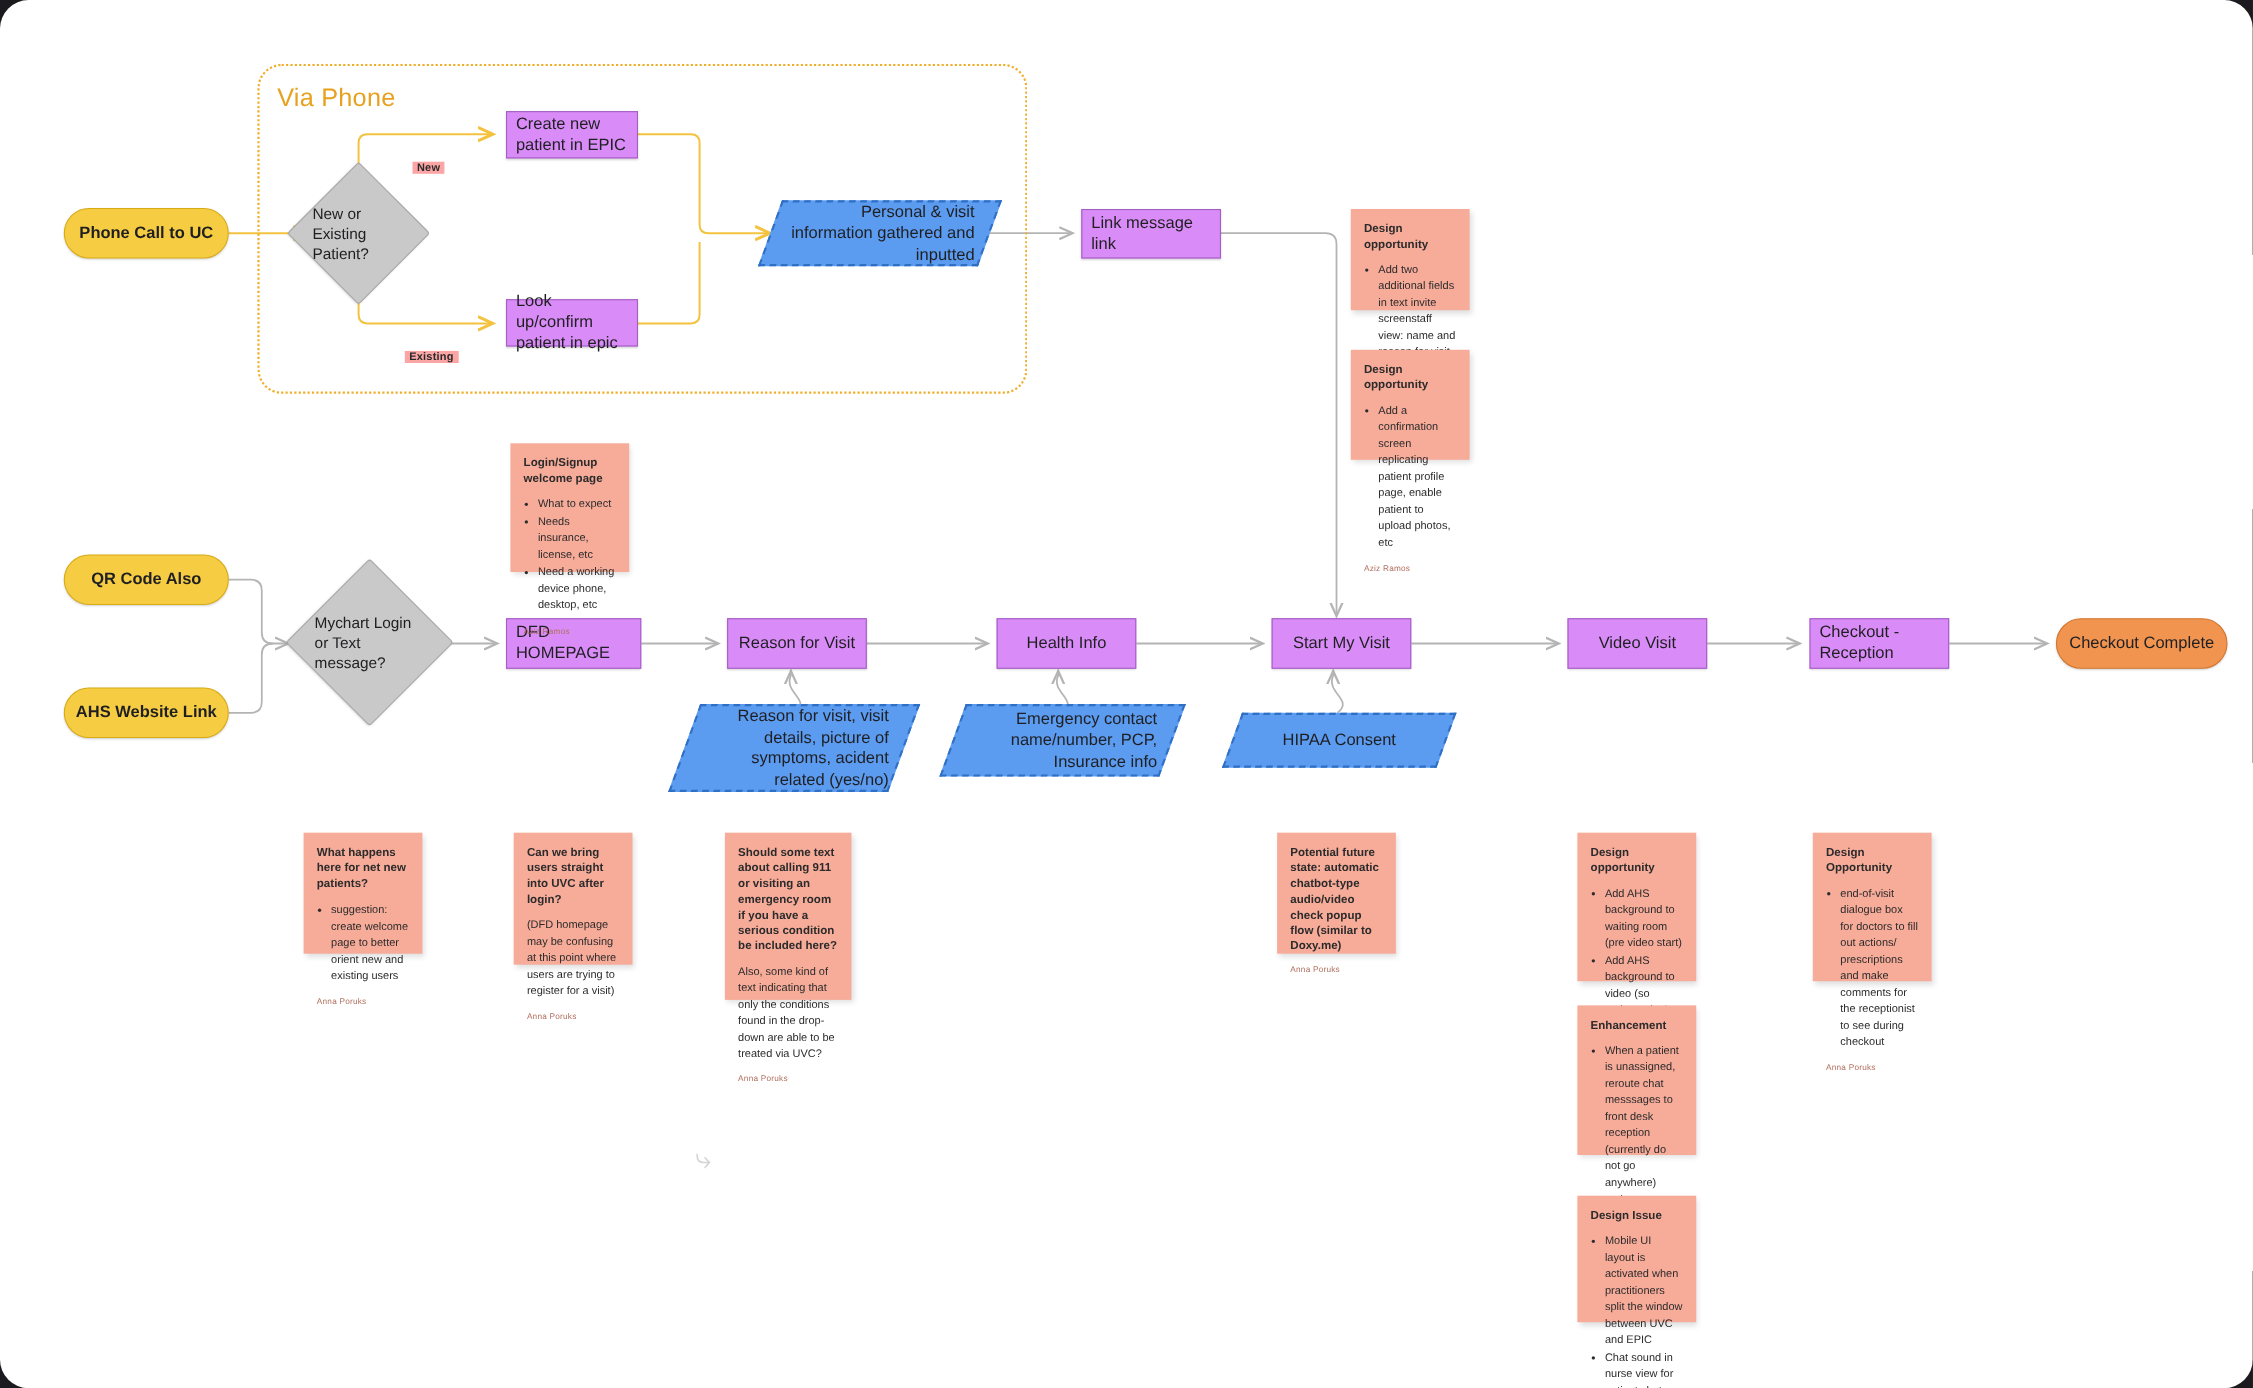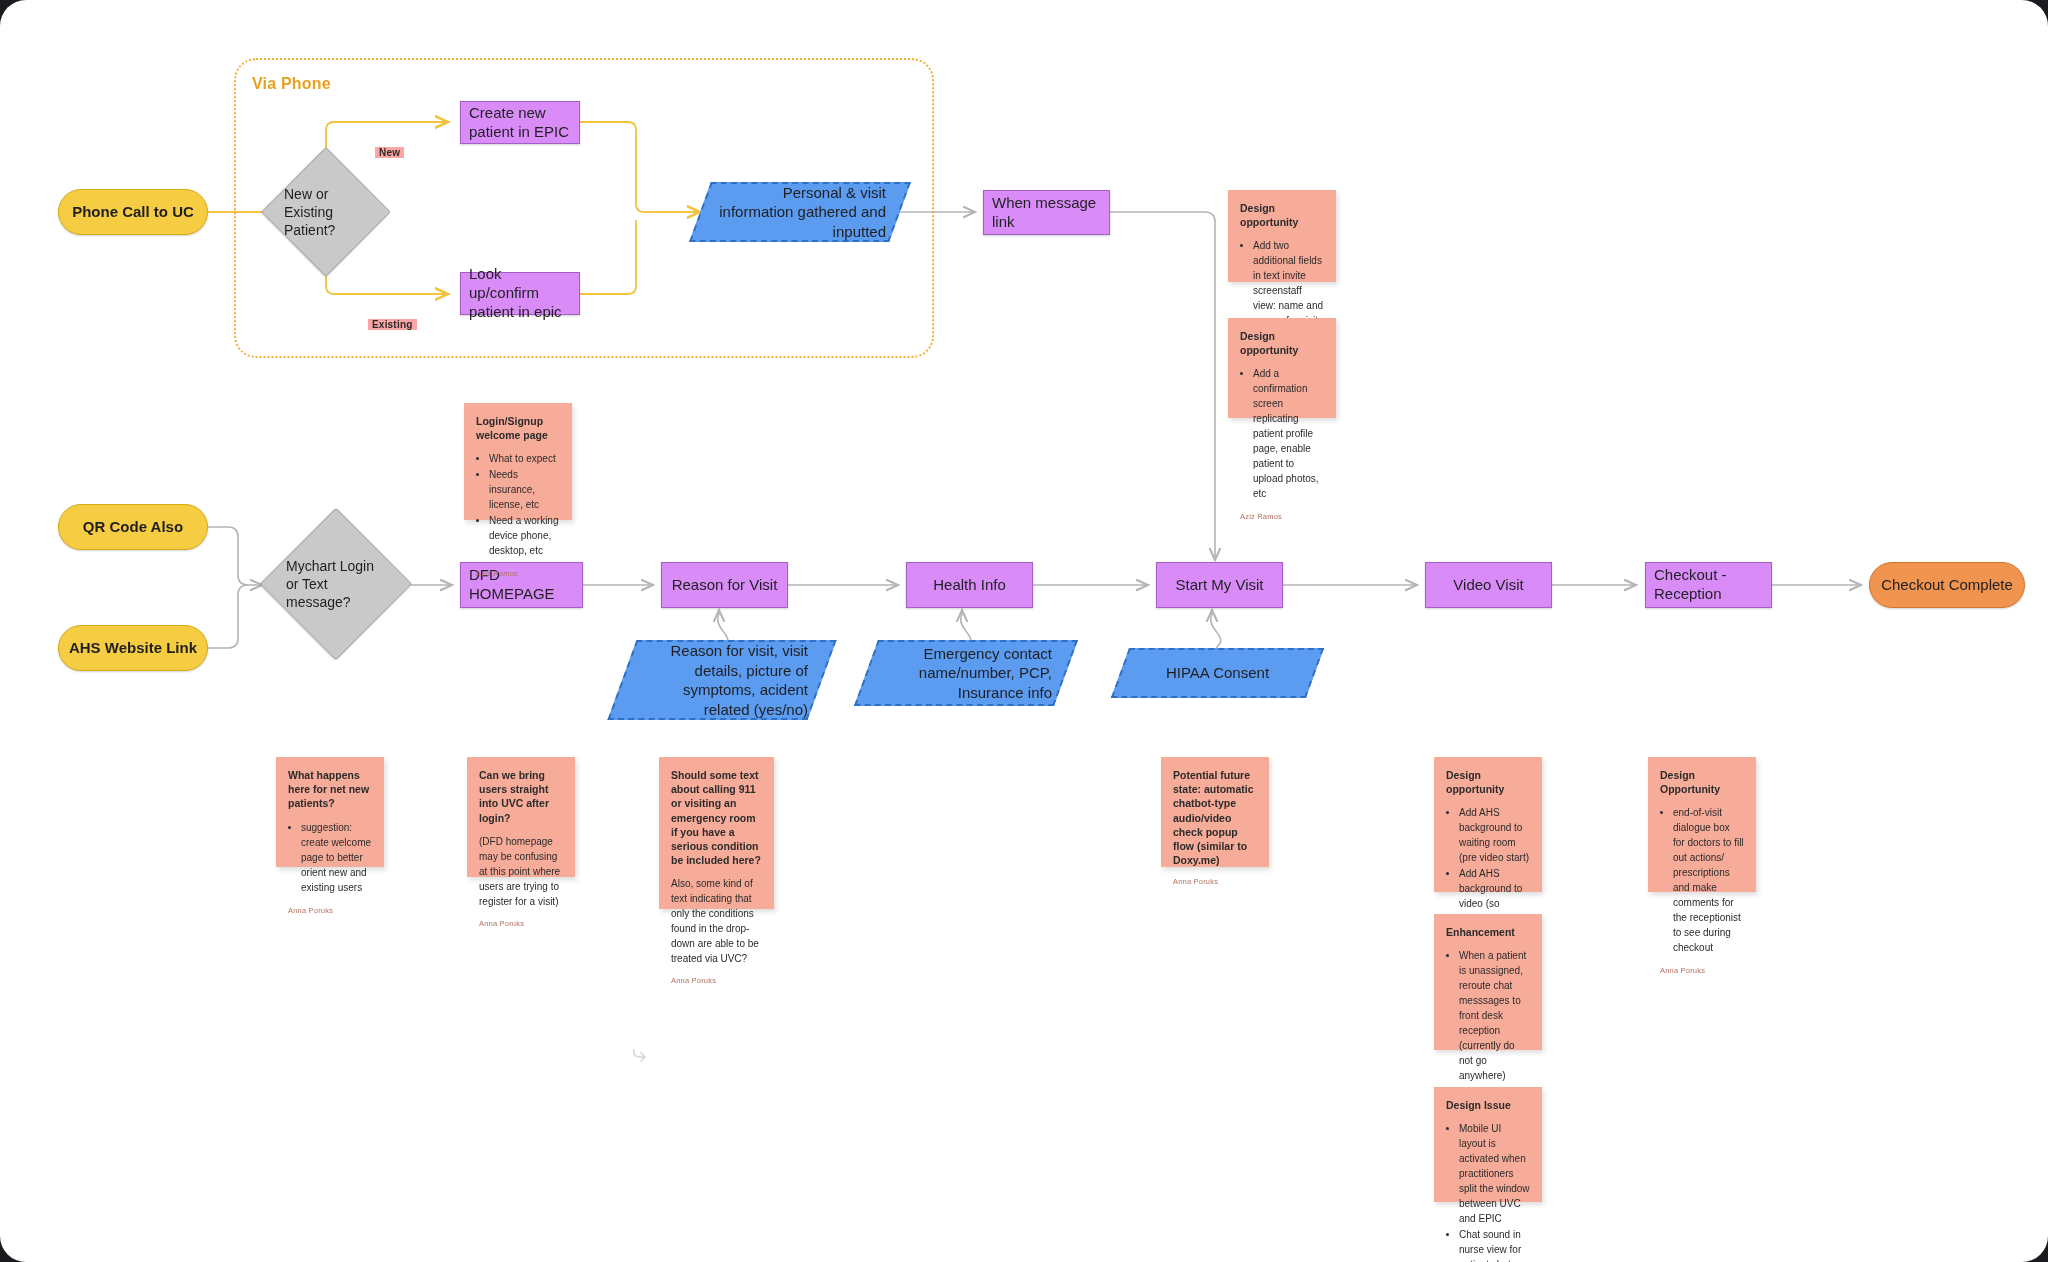--- a/index.html
+++ b/index.html
@@ -66,21 +66,21 @@
     position:relative;z-index:2;width:100%;height:100%;
     display:flex;align-items:center;justify-content:center;text-align:right;
     padding:0 14px;
   }
 
   
   .frame{
     position:absolute;border:2.5px dotted #f0ae2b;border-radius:22px;
   }
   .frame-title{
-    position:absolute;color:#e8a11f;font-size:16px;letter-spacing:.2px;font-weight:bold;
+    position:absolute;color:#e8a11f;font-size:23px;letter-spacing:.2px;
   }
 
   
   .edge-label{
     position:absolute;font-size:10px;font-weight:bold;color:#2a2a2a;
     background:#fca5a5;padding:0 4px;letter-spacing:.2px;margin-top:32px;
   }
 
   
   .sticky{
@@ -187,21 +187,21 @@
   <div class="node proc" style="left:460px;top:272px;width:120px;height:43px;">
     <span>Look up/confirm patient in epic</span>
   </div>
 
   <div class="data-shape" style="left:700px;top:182px;width:200px;height:60px;">
     <span class="para"></span>
     <span class="para-text">Personal &amp; visit information gathered and inputted</span>
   </div>
 
   <div class="node proc" style="left:983px;top:190px;width:127px;height:45px;">
-    <span>When message link</span>
+    <span>Link message link</span>
   </div>
 
   <div class="node pill" style="left:58px;top:504px;width:150px;height:46px;">
     <span>QR Code Also</span>
   </div>
 
   <div class="node pill" style="left:58px;top:625px;width:150px;height:46px;">
     <span>AHS Website Link</span>
   </div>
 

